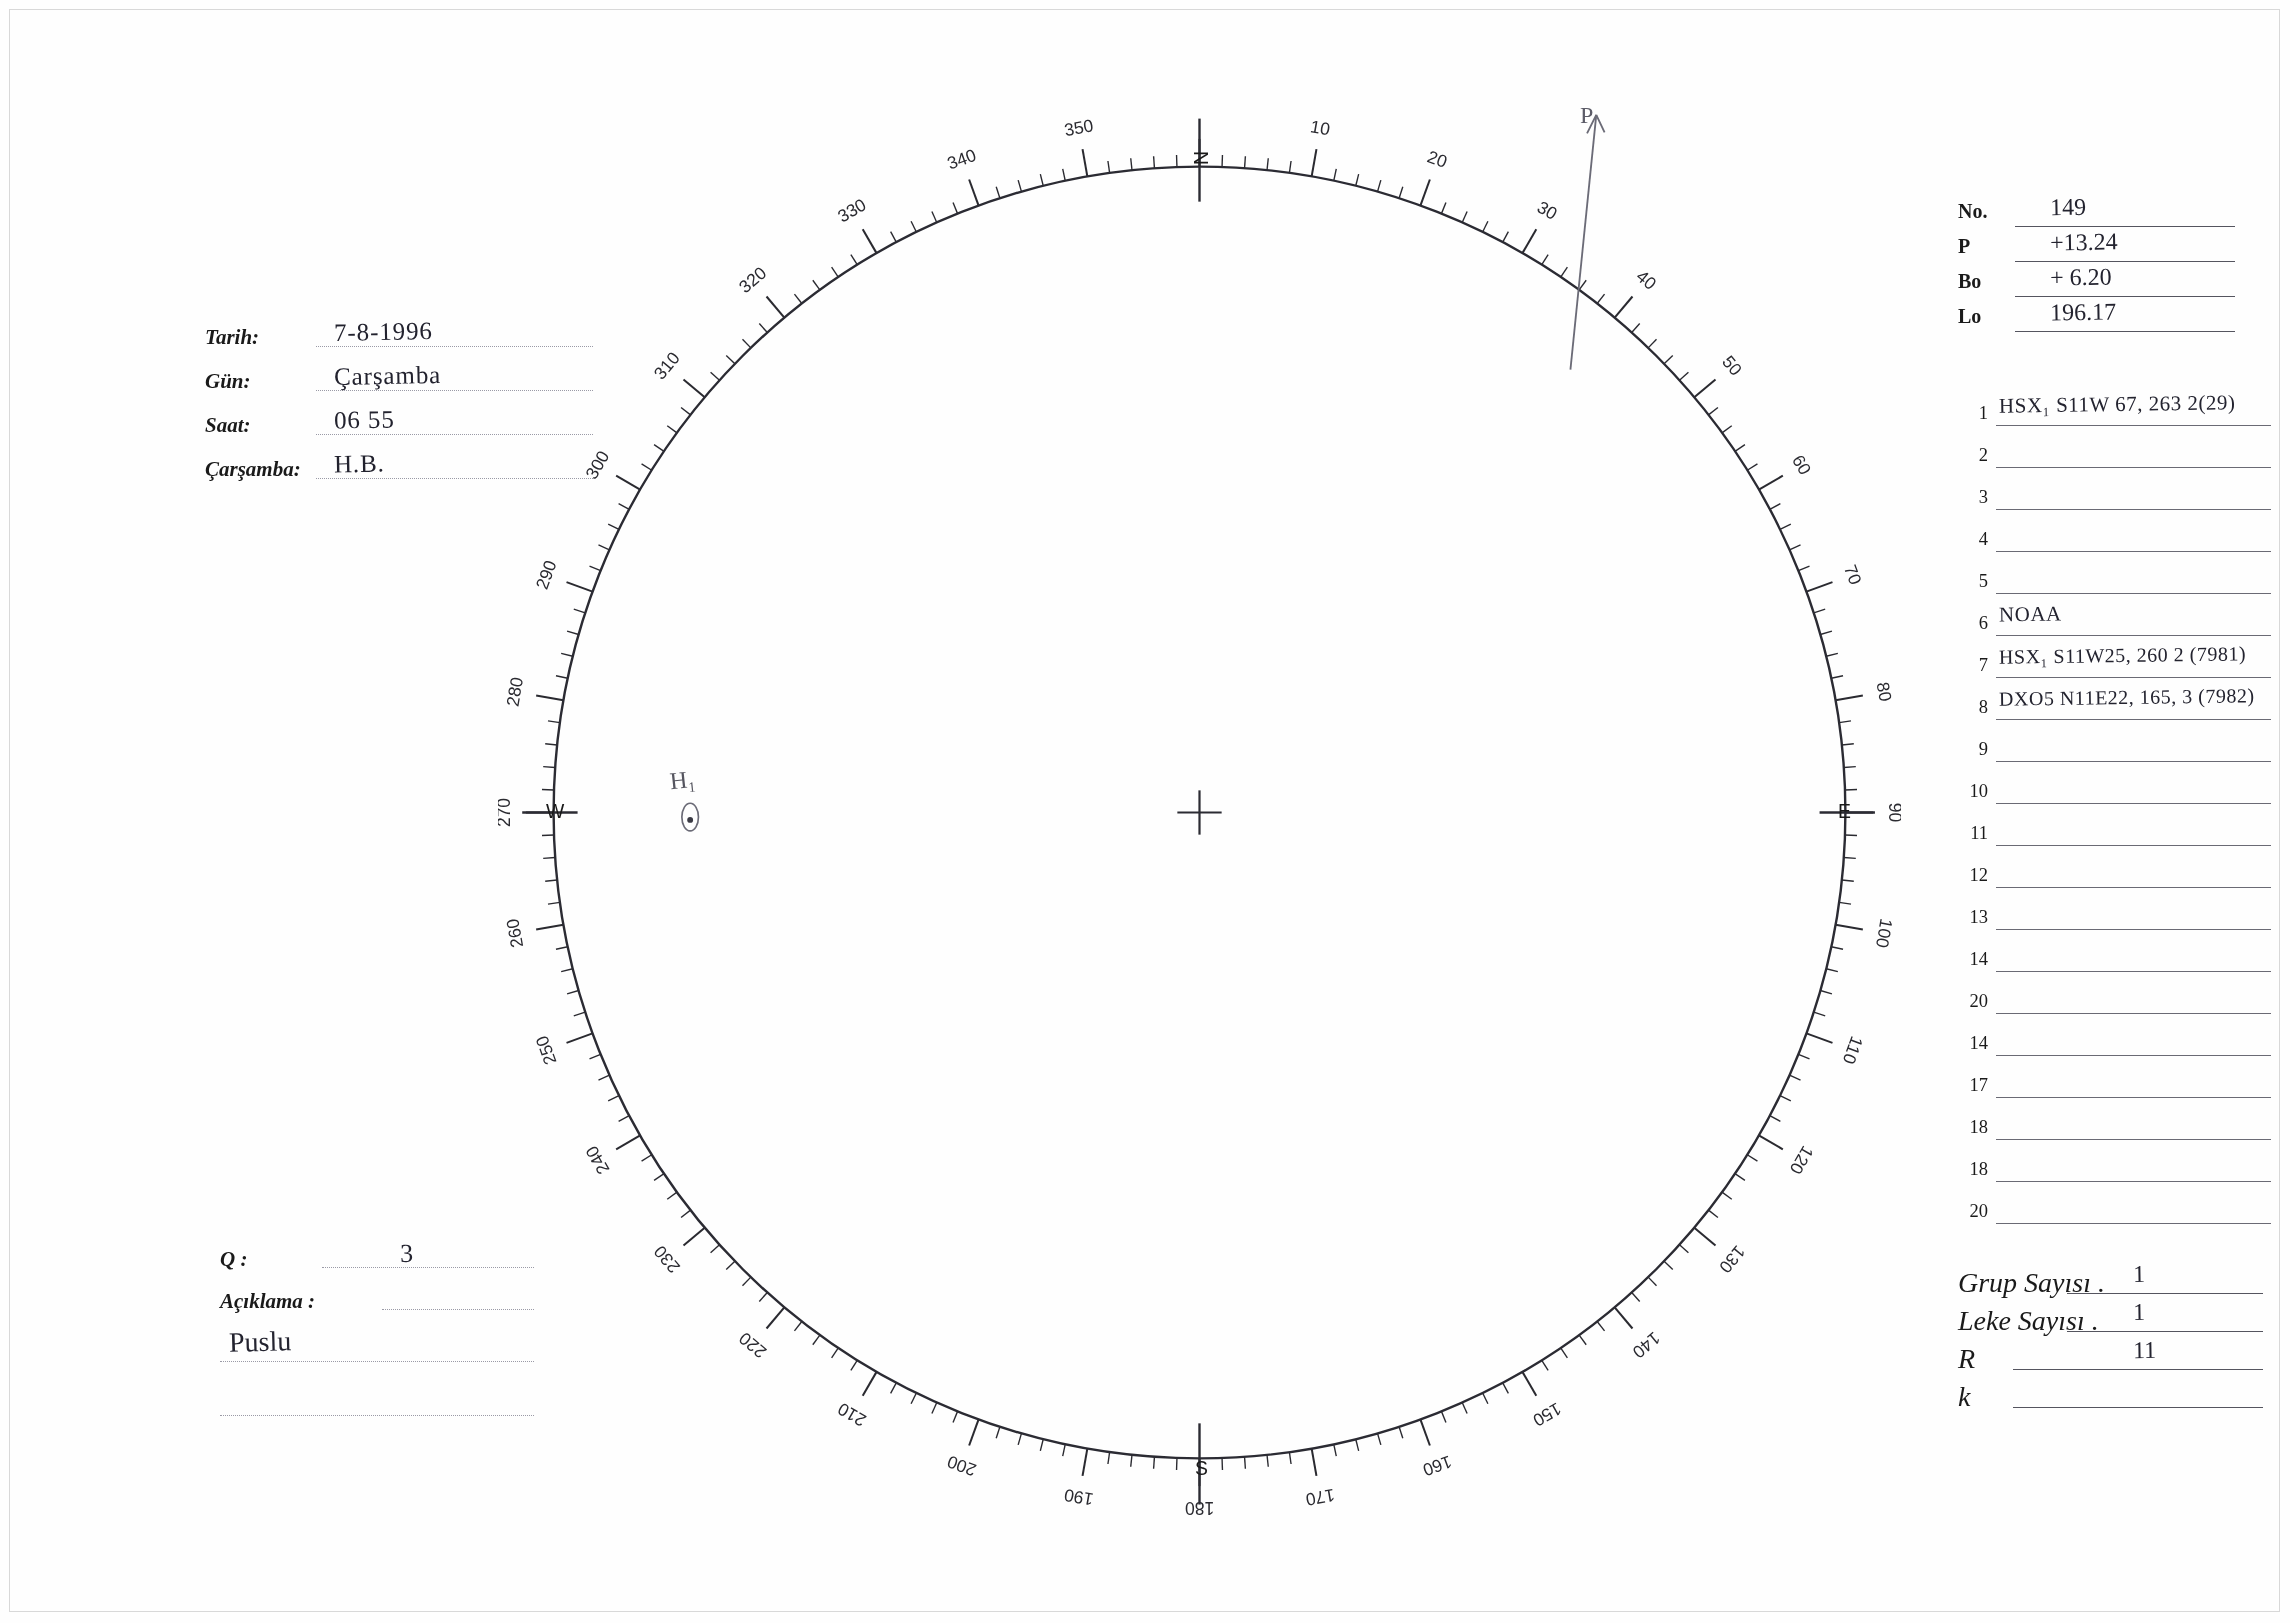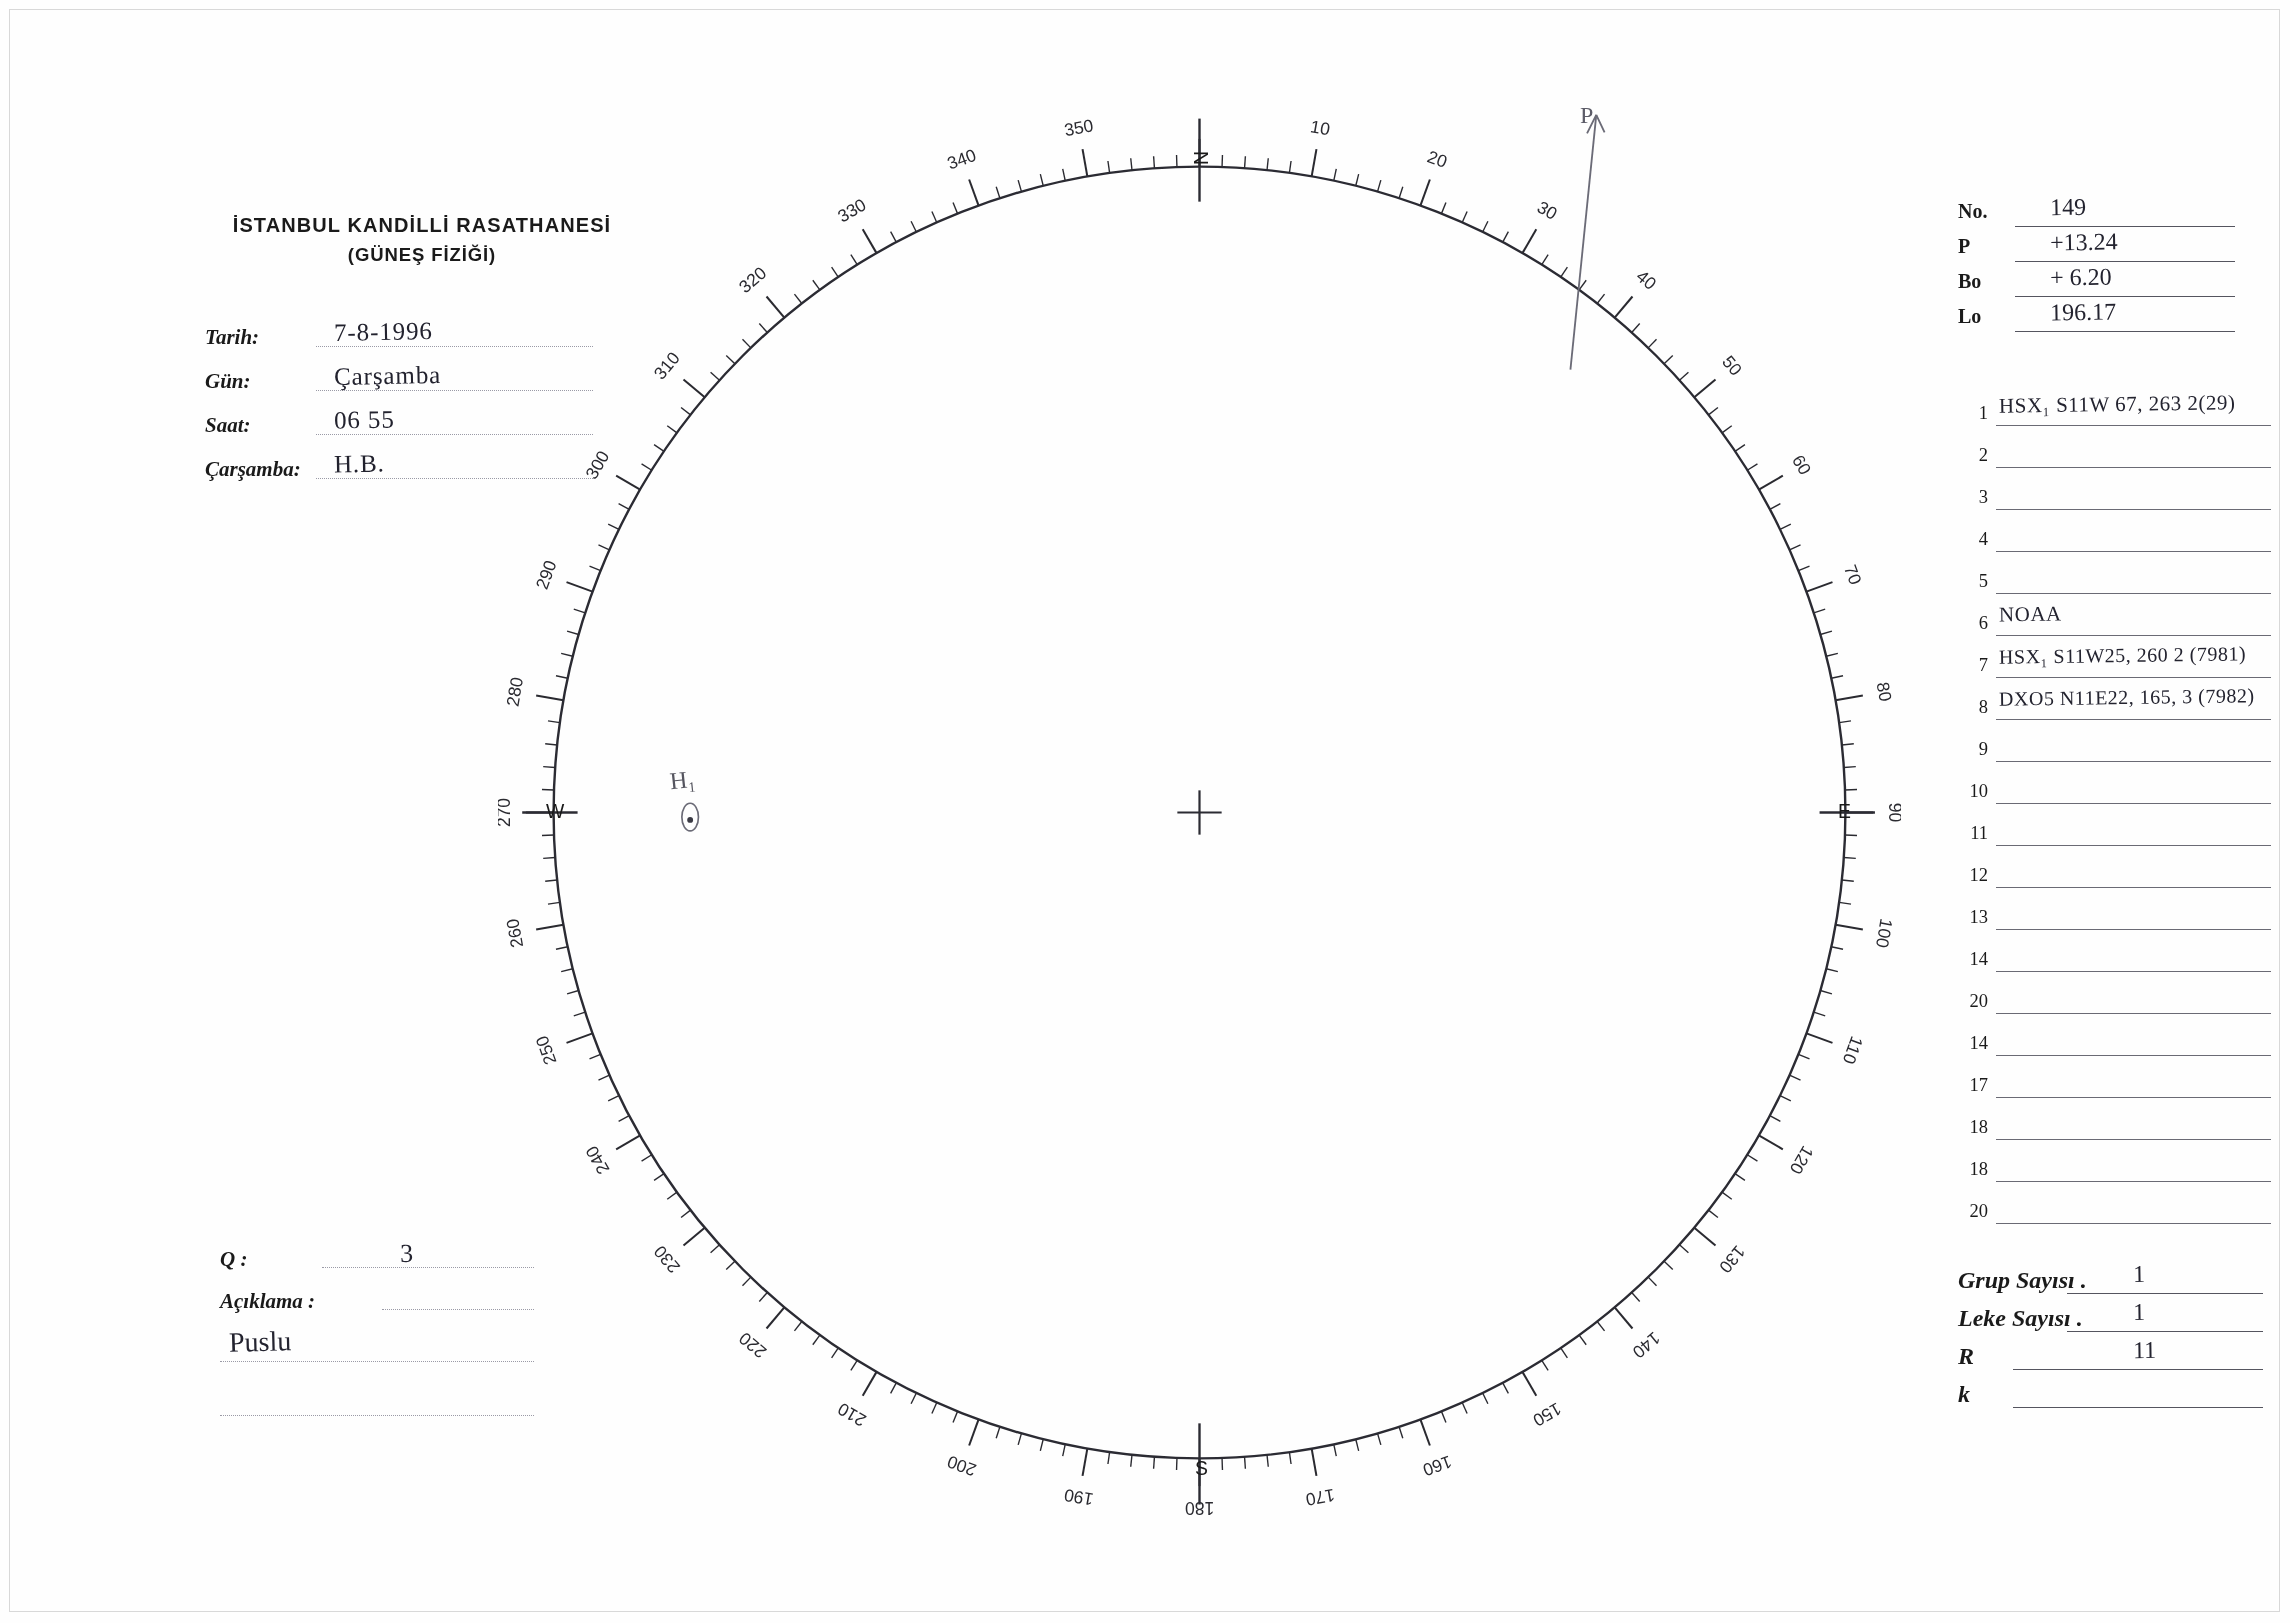--- a/index.html
+++ b/index.html
@@ -42,40 +42,36 @@
   .numlist{position:absolute;left:1957px;top:388px;width:314px;}
   .nrow{position:relative;height:42px;}
   .nrow .idx{position:absolute;left:0;top:14.8px;width:31px;text-align:right;font-size:18.5px;font-family:"Liberation Serif",serif;}
   .nrow .rule{position:absolute;left:39px;right:0;top:37px;border-bottom:1.1px solid #6a6a74;}
   .nrow .txt{position:absolute;left:42px;top:3.7px;font-size:21px;letter-spacing:0.5px;white-space:nowrap;transform:rotate(-0.8deg);}
   .nrow .txt.sm{font-size:20px;}
 
   
   .summary{position:absolute;left:1958px;top:1263px;width:305px;}
   .srow{position:relative;height:38px;}
-  .srow .lab{position:absolute;left:0;top:3.7px;font-style:italic;font-size:24px;font-weight:700;}
+  .srow .lab{position:absolute;left:0;top:3.7px;font-style:italic;font-size:28px;font-weight:400;}
   .srow .rule{position:absolute;left:109px;right:0;top:29.5px;border-bottom:1.4px solid #55555f;}
   .srow .val{position:absolute;left:175px;top:-1.8px;font-size:24px;transform:rotate(-1deg);}
   .srow.n .rule{left:55px;}
   .srow.n .val{left:175px;}
 
   
   .disk-wrap{position:absolute;left:498px;top:102px;width:1403px;height:1421px;}
   .disk-wrap svg{display:block;}
 </style>
 </head>
 <body>
 
 <div class="sheet">
   <div class="frame"></div>
 
-  <div class="org">
-    <div class="l1">İSTANBUL KANDİLLİ RASATHANESİ</div>
-    <div class="l2">(GÜNEŞ FİZİĞİ)</div>
-  </div>
 
   <div class="fieldlist">
     <div class="field">
       <div class="lab">Tarih:</div>
       <div class="dots"></div>
       <div class="val hand">7-8-1996</div>
     </div>
     <div class="field">
       <div class="lab">Gün:</div>
       <div class="dots"></div>

